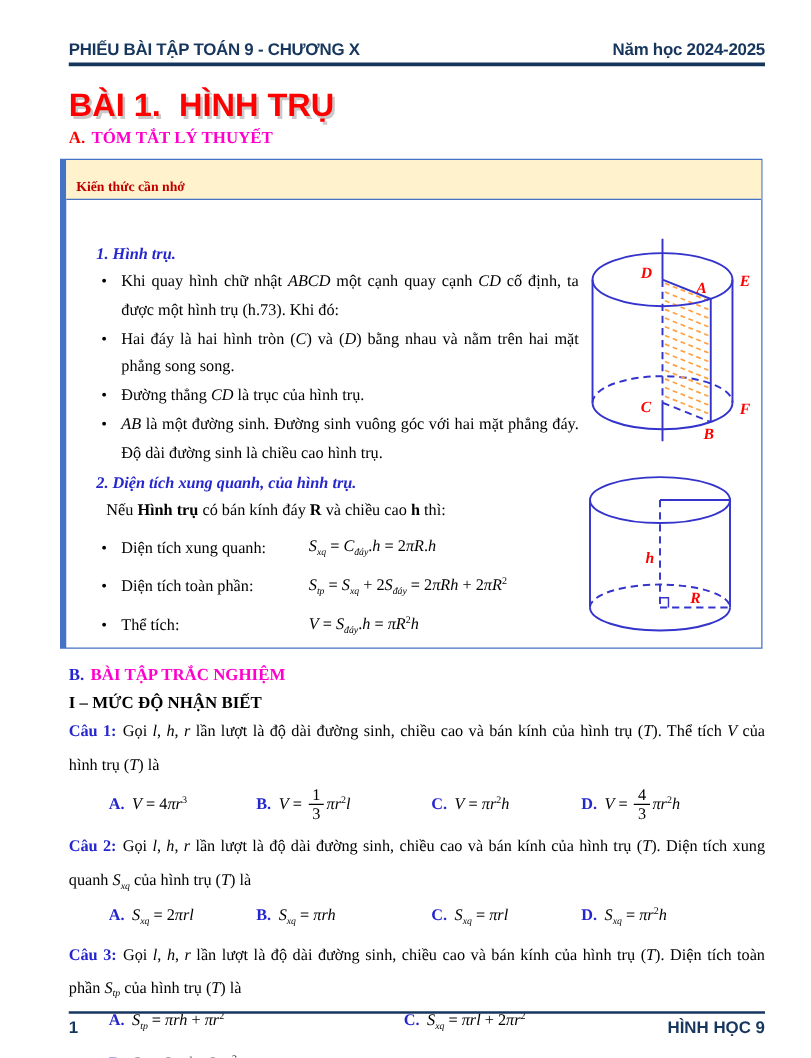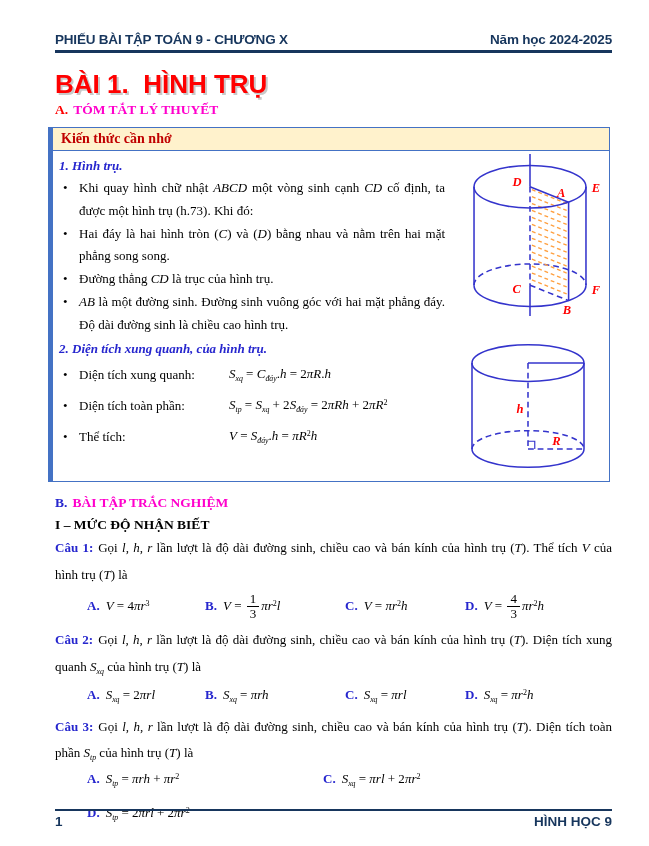--- a/index.html
+++ b/index.html
@@ -31,22 +31,22 @@
   .sec-a .sec-title{color:var(--magenta);}
   .sec-b{margin-top:13px;}
   .sec-b .sec-label{color:var(--heading-blue);}
   .sec-b .sec-title{color:var(--magenta);margin-top:23px;}
   .level-head{margin-top:6px;font-weight:bold;font-size:13.5px;color:#000;}
 
   
   .theory-box{margin:9px 0 0 -7px;width:562px;border:1.6px solid var(--box-border);
        border-left:5px solid var(--box-border);}
   .box-header{background:var(--cream);border-bottom:1.6px solid var(--box-border);
-       color:var(--dark-red);font-weight:bold;font-size:14px;padding:3px 8px 3px 8px;}
-  .box-body{position:relative;height:330px;padding:5px 6px 4px 4px;}
+       color:var(--dark-red);font-weight:bold;font-size:11px;padding:16px 8px 3px 8px;}
+  .box-body{position:relative;height:330px;padding:5px 6px 4px 22px;margin-top:28px;}
   .theory-text{width:388px;}
   .sub-head{color:var(--heading-blue);font-weight:bold;font-style:italic;
        font-size:13px;margin:2px 0 3px 2px;}
   .t-bullets{list-style:none;margin:0 0 5px 6px;}
   .t-bullets li{display:flex;line-height:1.75;}
   .bullet{width:16px;flex:none;}
   .t-bullets .b-text{flex:1;text-align:justify;}
   .intro{margin:2px 0 4px 10px;line-height:1.7;}
   .f-row{display:flex;align-items:center;margin:1px 0 0 6px;min-height:30px;line-height:1.3;}
   .f-label{width:150px;flex:none;}
@@ -106,36 +106,37 @@
     </div>
 
     <section class="theory-box">
       <div class="box-header">Kiến thức cần nhớ</div>
       <div class="box-body">
         <div class="theory-text">
           <div class="sub-head">1. Hình trụ.</div>
           <ul class="t-bullets">
             <li>
                 <span class="bullet">•</span>
-                <span class="b-text"><span class="sg-n">Khi quay hình chữ nhật </span><span class="sg-v">ABCD</span><span class="sg-n"> một vòng sinh cạnh </span><span class="sg-v">CD</span><span class="sg-n"> cố định, ta được một hình trụ (h.73). Khi đó:</span></span>
+                <span class="b-text"><span class="sg-n">Khi quay hình chữ nhật </span><span class="sg-v">ABCD</span><span class="sg-n"> một cạnh quay cạnh </span><span class="sg-v">CD</span><span class="sg-n"> cố định, ta được một hình trụ (h.73). Khi đó:</span></span>
               </li>
             <li>
                 <span class="bullet">•</span>
                 <span class="b-text"><span class="sg-n">Hai đáy là hai hình tròn </span><span class="sg-n">(</span><span class="sg-v">C</span><span class="sg-n">)</span><span class="sg-n"> và </span><span class="sg-n">(</span><span class="sg-v">D</span><span class="sg-n">)</span><span class="sg-n"> bằng nhau và nằm trên hai mặt phẳng song song.</span></span>
               </li>
             <li>
                 <span class="bullet">•</span>
                 <span class="b-text"><span class="sg-n">Đường thẳng </span><span class="sg-v">CD</span><span class="sg-n"> là trục của hình trụ.</span></span>
               </li>
             <li>
                 <span class="bullet">•</span>
                 <span class="b-text"><span class="sg-v">AB</span><span class="sg-n"> là một đường sinh. Đường sinh vuông góc với hai mặt phẳng đáy. Độ dài đường sinh là chiều cao hình trụ.</span></span>
               </li>
           </ul>
           <div class="sub-head">2. Diện tích xung quanh,  của hình trụ.</div>
+          <div class="intro"><span class="sg-n">Nếu </span><span class="sg-b">Hình trụ</span><span class="sg-n"> có bán kính đáy </span><span class="sg-b">R</span><span class="sg-n"> và chiều cao </span><span class="sg-b">h</span><span class="sg-n"> thì:</span></div>
           <div class="f-row">
             <span class="bullet">•</span>
             <span class="f-label">Diện tích xung quanh:</span>
             <span class="formula"><span class="sg-v">S</span><span class="sg-sub">xq</span><span class="sg-n"> = </span><span class="sg-v">C</span><span class="sg-sub">đáy</span><span class="sg-n">.</span><span class="sg-v">h</span><span class="sg-n"> = 2</span><span class="sg-v">π</span><span class="sg-v">R</span><span class="sg-n">.</span><span class="sg-v">h</span></span>
           </div>
           <div class="f-row">
             <span class="bullet">•</span>
             <span class="f-label">Diện tích toàn phần:</span>
             <span class="formula"><span class="sg-v">S</span><span class="sg-sub">tp</span><span class="sg-n"> = </span><span class="sg-v">S</span><span class="sg-sub">xq</span><span class="sg-n"> + 2</span><span class="sg-v">S</span><span class="sg-sub">đáy</span><span class="sg-n"> = 2</span><span class="sg-v">π</span><span class="sg-v">Rh</span><span class="sg-n"> + 2</span><span class="sg-v">π</span><span class="sg-v">R</span><span class="sg-sup">2</span></span>
           </div>

